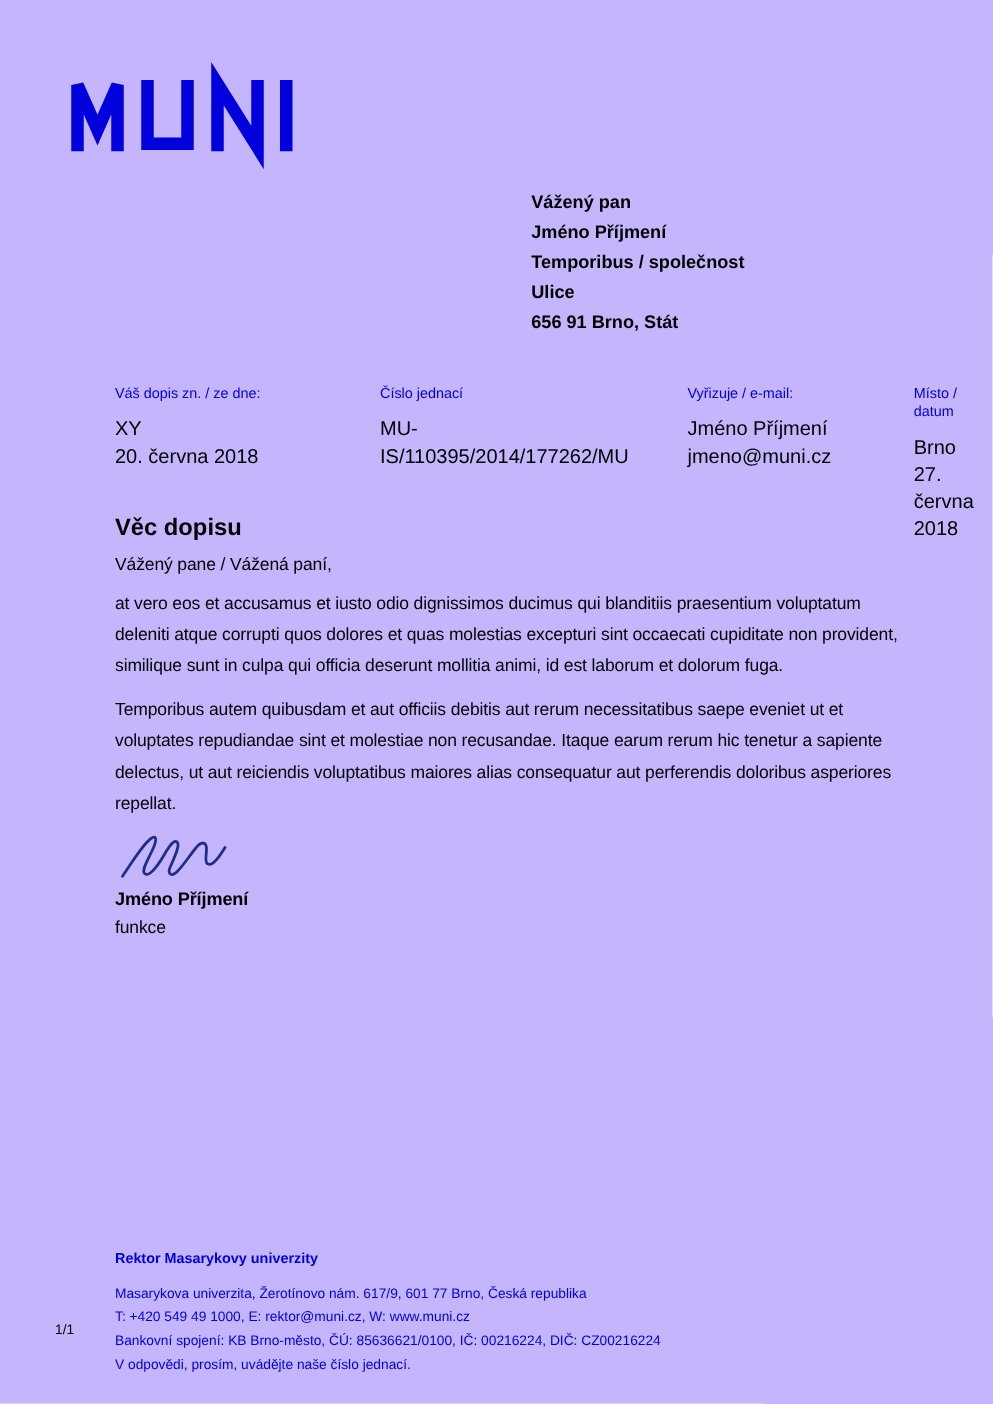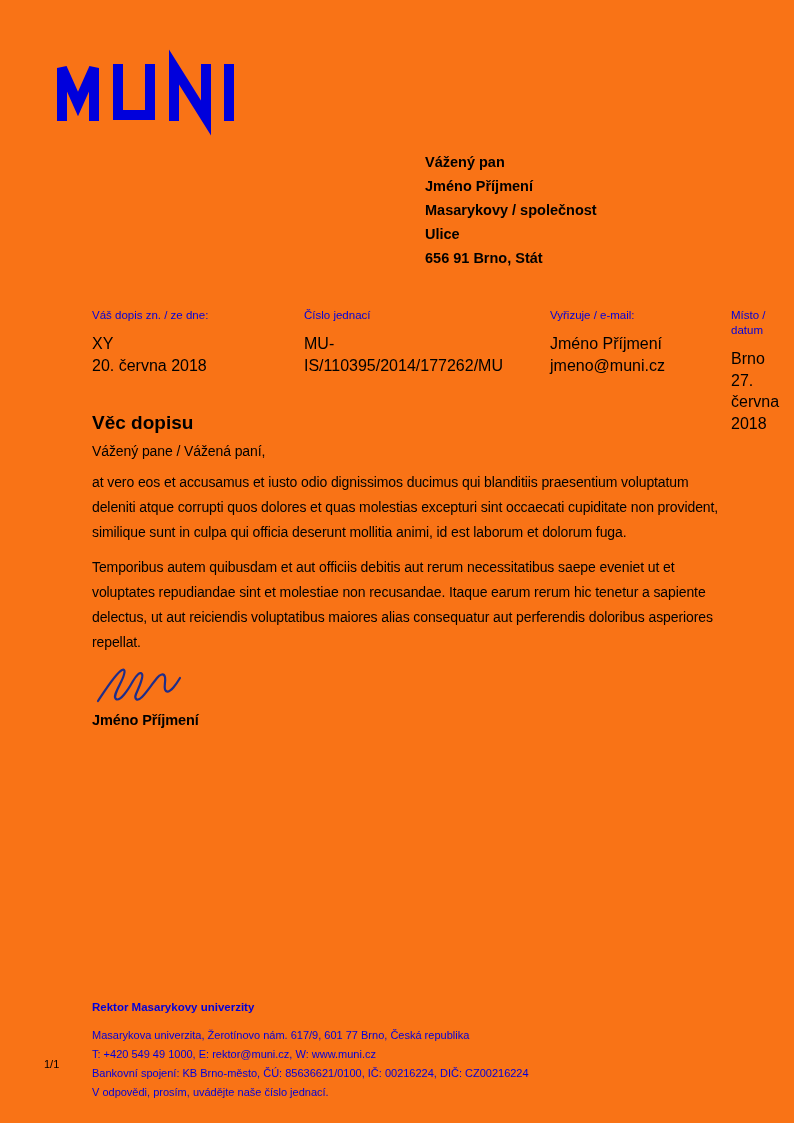--- a/index.html
+++ b/index.html
@@ -1,21 +1,21 @@
 <!DOCTYPE html>
 <html><head>
 <meta charset="utf-8">
 <style>
   * { margin: 0; padding: 0; box-sizing: border-box; }
   html, body { background: #ffffff; }
   .page {
     position: relative;
     width: 794px;
     height: 1123px;
-    background: #f97316;
+    background: #c4b5fd;
     font-family: "Liberation Sans", sans-serif;
     color: #000000;
     overflow: hidden;
   }
   .logo { position: absolute; left: 57px; top: 64px; }
   .logo svg { display: block; overflow: visible; }
 
   .recipient {
     position: absolute; left: 425px; top: 150px;
     font-size: 14.5px; font-weight: 700; line-height: 24px;
@@ -66,21 +66,21 @@
         <path d="M61 0 L61 51 L93 51 L93 0"></path>
         <path d="M117 57 L117 3 L149 54 L149 0"></path>
         <path d="M172 0 L172 57"></path>
       </g>
     </svg>
   </div>
 
   <div class="recipient">
     <div>Vážený pan</div>
     <div>Jméno Příjmení</div>
-    <div>Masarykovy / společnost</div>
+    <div>Temporibus / společnost</div>
     <div>Ulice</div>
     <div>656 91 Brno, Stát</div>
   </div>
 
   <div class="meta">
     <div class="meta-col c1">
       <div class="meta-label">Váš dopis zn. / ze dne:</div>
       <div class="meta-lines">
         <div>XY</div>
         <div>20. června 2018</div>
@@ -114,20 +114,21 @@
     <p>at vero eos et accusamus et iusto odio dignissimos ducimus qui blanditiis praesentium voluptatum deleniti atque corrupti quos dolores et quas molestias excepturi sint occaecati cupiditate non provident, similique sunt in culpa qui officia deserunt mollitia animi, id est laborum et dolorum fuga.</p>
     <p>Temporibus autem quibusdam et aut officiis debitis aut rerum necessitatibus saepe eveniet ut et voluptates repudiandae sint et molestiae non recusandae. Itaque earum rerum hic tenetur a sapiente delectus, ut aut reiciendis voluptatibus maiores alias consequatur aut perferendis doloribus asperiores repellat.</p>
 
     <div class="signature">
       <svg width="90" height="42" viewBox="0 0 90 42">
         <path d="M4 36 C 12 24, 22 8, 28 5 C 32 3, 31 9, 27 17 C 23 25, 19 32, 22 34 C 26 37, 34 25, 39 16 C 42 11, 46 6, 48 9 C 50 12, 45 22, 42 29 C 40 34, 43 37, 48 32 C 53 27, 58 19, 63 13 C 66 9, 70 8, 71 12 C 72 17, 69 24, 72 26 C 76 29, 83 18, 86 13" fill="none" stroke="#1f2d8a" stroke-width="2.2" stroke-linecap="round" stroke-linejoin="round"></path>
       </svg>
     </div>
 
     <div class="signer-name">Jméno Příjmení</div>
+    <div class="signer-role">funkce</div>
   </div>
 
   <div class="footer">
     <div class="footer-title">Rektor Masarykovy univerzity</div>
     <div>Masarykova univerzita, Žerotínovo nám. 617/9, 601 77 Brno, Česká republika</div>
     <div>T: +420 549 49 1000, E: rektor@muni.cz, W: www.muni.cz</div>
     <div>Bankovní spojení: KB Brno-město, ČÚ: 85636621/0100, IČ: 00216224, DIČ: CZ00216224</div>
     <div>V odpovědi, prosím, uvádějte naše číslo jednací.</div>
   </div>
 

